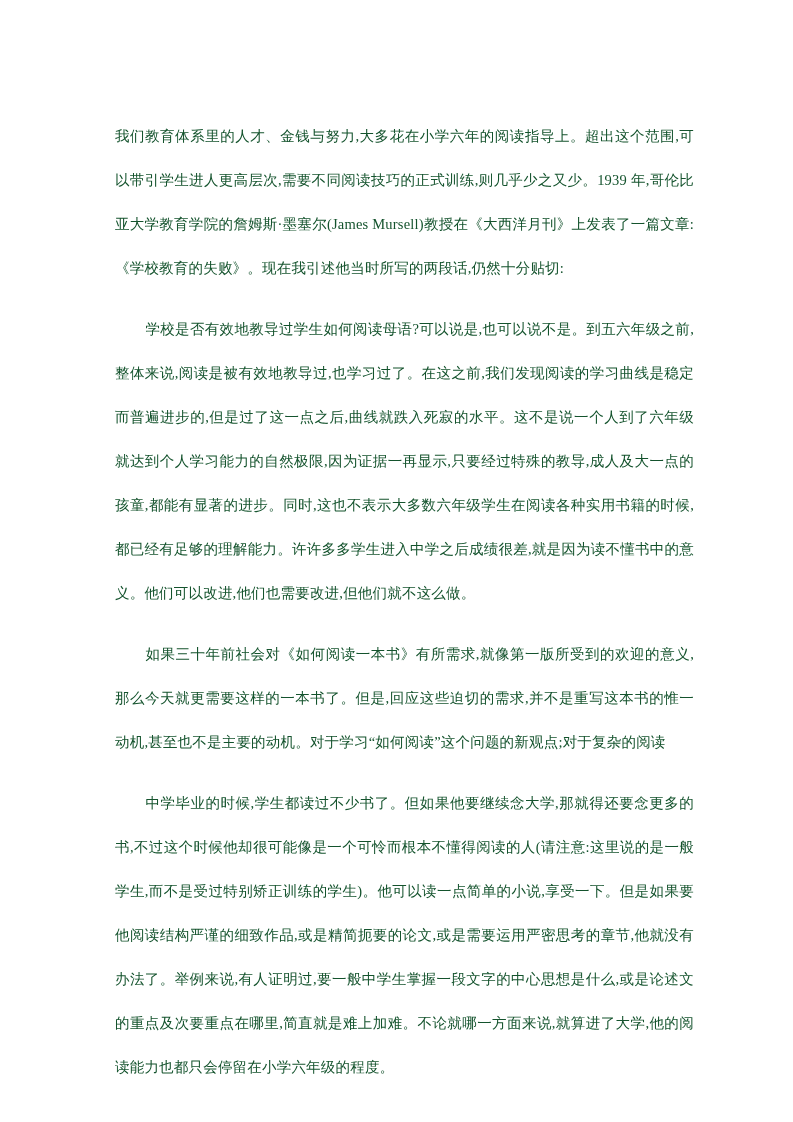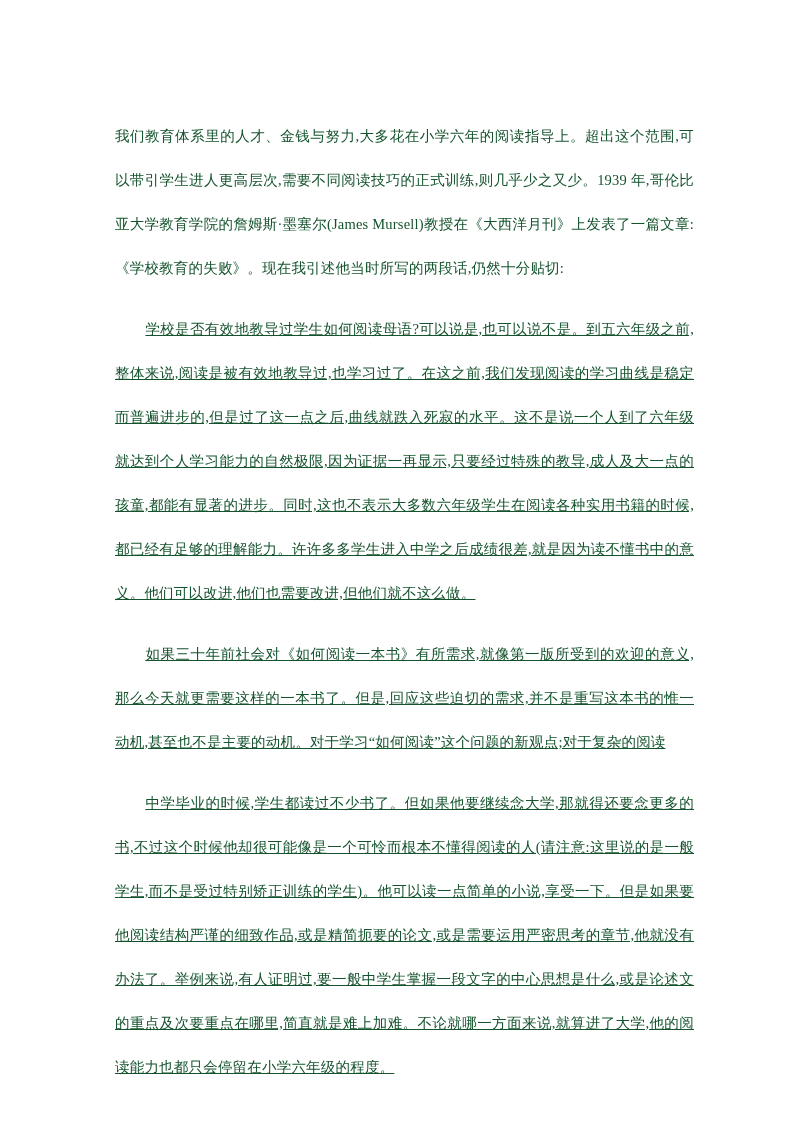--- a/index.html
+++ b/index.html
@@ -22,21 +22,20 @@
   .page p {
     margin: 0 0 17px 0;
     font-size: 14.5px;
     line-height: 44px;
     text-align: justify;
     letter-spacing: 0.2px;
     word-break: break-all;
   }
   .page p.indent {
     text-indent: 2.1em;
-    text-decoration: underline;
   }
 </style>
 </head>
 <body>
 
 <div class="page">
   <p>我们教育体系里的人才、金钱与努力,大多花在小学六年的阅读指导上。超出这个范围,可以带引学生进人更高层次,需要不同阅读技巧的正式训练,则几乎少之又少。1939 年,哥伦比亚大学教育学院的詹姆斯·墨塞尔(James Mursell)教授在《大西洋月刊》上发表了一篇文章:《学校教育的失败》。现在我引述他当时所写的两段话,仍然十分贴切:</p>
   <p class="indent">学校是否有效地教导过学生如何阅读母语?可以说是,也可以说不是。到五六年级之前,整体来说,阅读是被有效地教导过,也学习过了。在这之前,我们发现阅读的学习曲线是稳定而普遍进步的,但是过了这一点之后,曲线就跌入死寂的水平。这不是说一个人到了六年级就达到个人学习能力的自然极限,因为证据一再显示,只要经过特殊的教导,成人及大一点的孩童,都能有显著的进步。同时,这也不表示大多数六年级学生在阅读各种实用书籍的时候,都已经有足够的理解能力。许许多多学生进入中学之后成绩很差,就是因为读不懂书中的意义。他们可以改进,他们也需要改进,但他们就不这么做。</p>
   <p class="indent">如果三十年前社会对《如何阅读一本书》有所需求,就像第一版所受到的欢迎的意义,那么今天就更需要这样的一本书了。但是,回应这些迫切的需求,并不是重写这本书的惟一动机,甚至也不是主要的动机。对于学习“如何阅读”这个问题的新观点;对于复杂的阅读</p>
   <p class="indent">中学毕业的时候,学生都读过不少书了。但如果他要继续念大学,那就得还要念更多的书,不过这个时候他却很可能像是一个可怜而根本不懂得阅读的人(请注意:这里说的是一般学生,而不是受过特别矫正训练的学生)。他可以读一点简单的小说,享受一下。但是如果要他阅读结构严谨的细致作品,或是精简扼要的论文,或是需要运用严密思考的章节,他就没有办法了。举例来说,有人证明过,要一般中学生掌握一段文字的中心思想是什么,或是论述文的重点及次要重点在哪里,简直就是难上加难。不论就哪一方面来说,就算进了大学,他的阅读能力也都只会停留在小学六年级的程度。</p>

